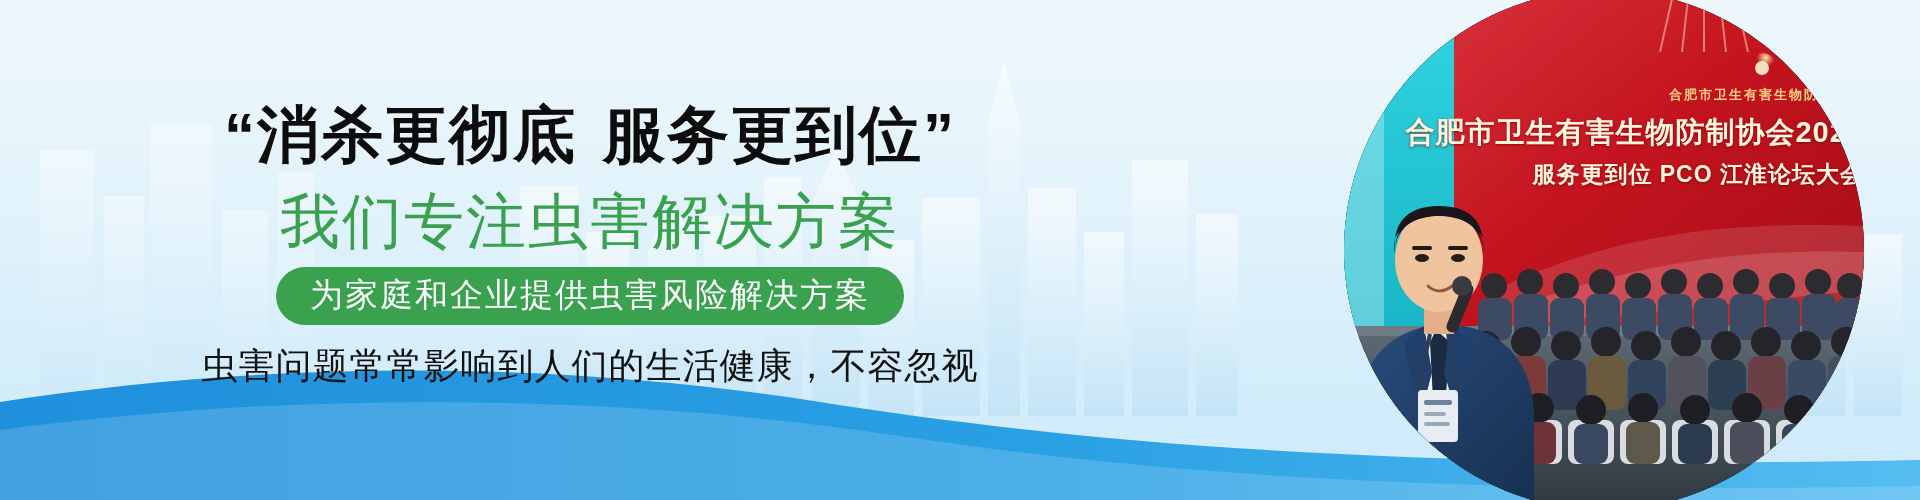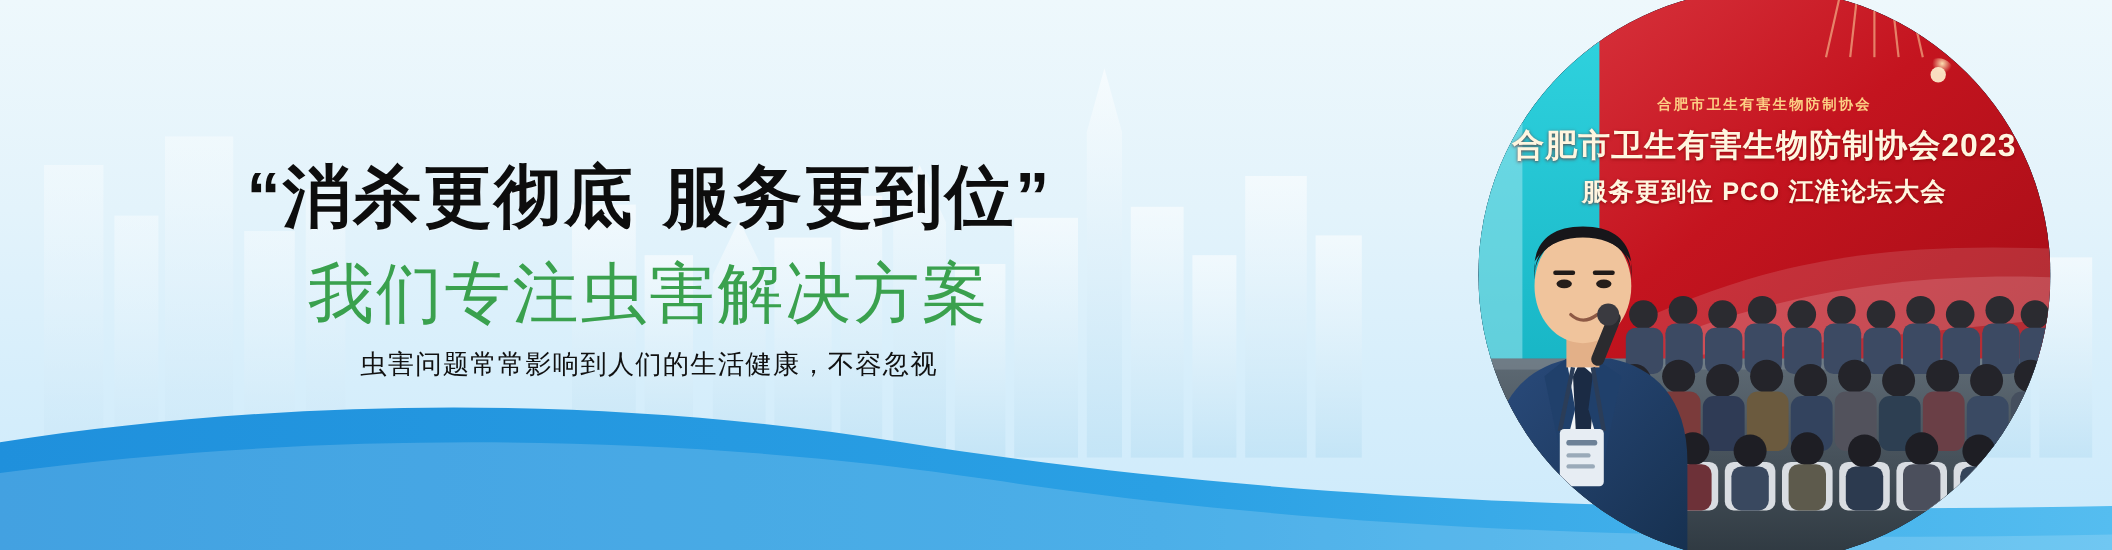--- a/index.html
+++ b/index.html
@@ -38,32 +38,32 @@
   .green-title{
     margin-top:24px;font-size:60px;font-weight:normal;color:#3aa14e;
     letter-spacing:2px;line-height:1.05;white-space:nowrap;
   }
   .pill{
     margin-top:14px;background:#3aa14e;color:#ffffff;
     border-radius:34px;padding:9px 34px 11px 34px;
     font-size:33px;letter-spacing:2px;white-space:nowrap;line-height:1.15;
   }
   .footline{
-    margin-top:17px;font-size:24px;color:#111111;letter-spacing:1px;white-space:nowrap;
+    margin-top:17px;font-size:36px;color:#111111;letter-spacing:1px;white-space:nowrap;
   }
   
   .photo{
     position:absolute;right:56px;top:-10px;width:520px;height:520px;border-radius:50%;
     overflow:hidden;box-shadow:0 0 0 0 rgba(0,0,0,0);
     background:#0d3a5c;
   }
   .photo-inner{position:absolute;inset:0;}
   .photo-inner svg{display:block;width:100%;height:100%;}
   .badge-text{
-    position:absolute;left:0;right:0;top:96px;text-align:center;
+    position:absolute;left:0;right:0;top:96px;text-align:right;
     color:#ffe9a8;font-weight:bold;pointer-events:none;
   }
   .badge-line0{font-size:13px;letter-spacing:2px;color:#ffd98a;opacity:.95;}
   .badge-line1{font-size:29px;letter-spacing:1px;margin-top:9px;color:#fff6e0;
                text-shadow:0 1px 3px rgba(120,0,0,.7);}
   .badge-line2{font-size:23px;letter-spacing:1px;margin-top:6px;color:#fff6e0;
                text-shadow:0 1px 3px rgba(120,0,0,.7);}
 </style>
 </head>
 <body>
@@ -127,20 +127,21 @@
   </div>
 
   <div class="content">
     <div class="headline">
       <span>“消杀更彻底</span><span class="gap"></span><span>服务更到位”</span>
     </div>
 
 
     <div class="green-title">我们专注虫害解决方案</div>
 
+    <div class="pill">为家庭和企业提供虫害风险解决方案</div>
 
     <div class="footline">虫害问题常常影响到人们的生活健康，不容忽视</div>
   </div>
 
   <div class="photo">
     <div class="photo-inner">
       <svg viewBox="0 0 520 520" preserveAspectRatio="none" xmlns="http://www.w3.org/2000/svg">
         <defs>
           <linearGradient id="redg" x1="0" y1="0" x2="1" y2="1">
             <stop offset="0%" stop-color="#d8323c"></stop>

